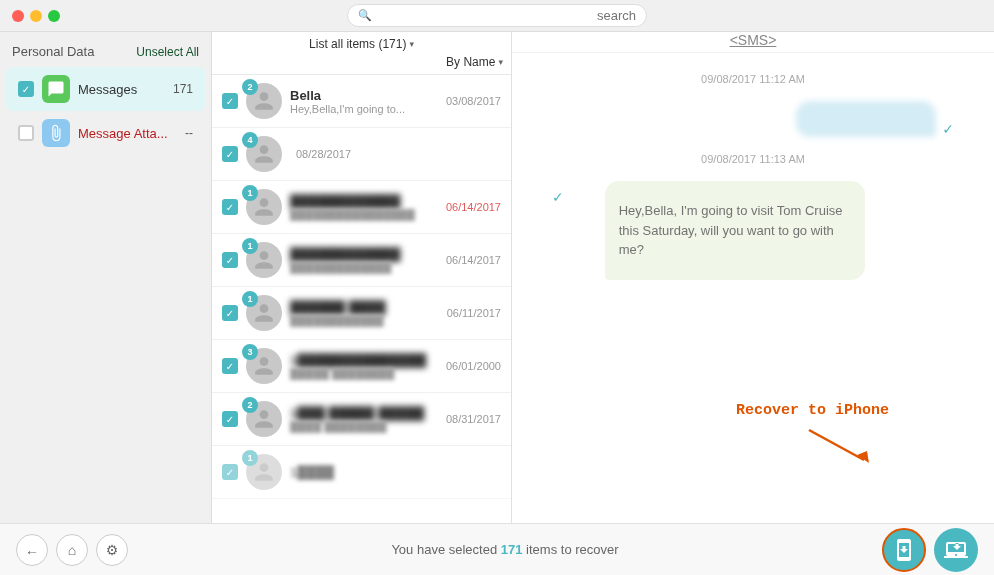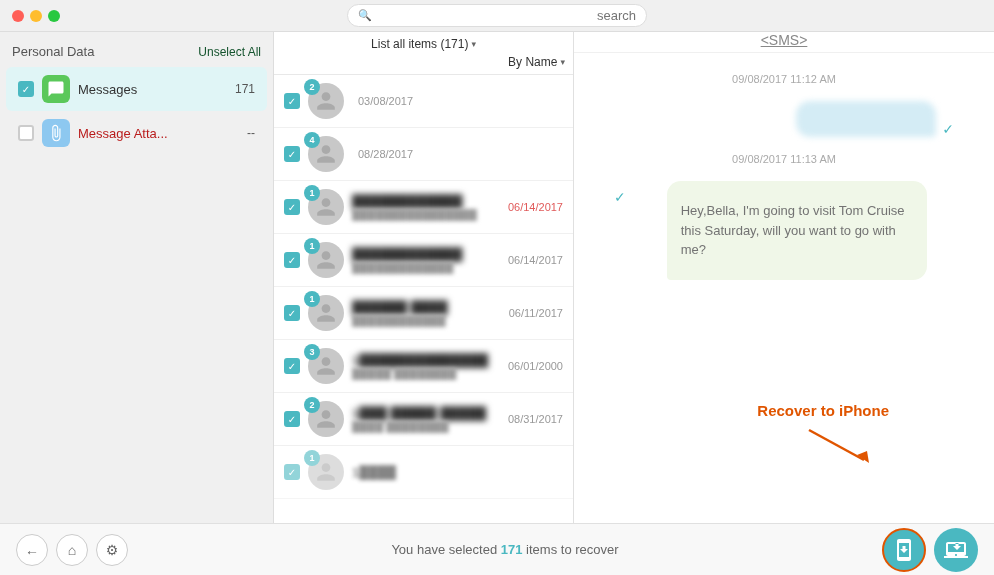--- a/index.html
+++ b/index.html
@@ -14,21 +14,21 @@
     }
 
     .app-container {
       display: flex;
       flex: 1;
       overflow: hidden;
     }
 
     
     .sidebar {
-      width: 274px;
+      width: 212px;
       background: #f0f0f0;
       border-right: 1px solid #ddd;
       display: flex;
       flex-direction: column;
       padding-top: 8px;
     }
     .sidebar-header {
       display: flex;
       justify-content: space-between;
       align-items: center;
@@ -473,20 +473,24 @@
       <div class="message-item">
         <div class="item-checkbox">
           <span class="item-checkbox-check">✓</span>
         </div>
         <div class="item-avatar">
           <div class="item-badge">2</div>
           <svg viewBox="0 0 24 24">
             <path d="M12 12c2.7 0 4.8-2.1 4.8-4.8S14.7 2.4 12 2.4 7.2 4.5 7.2 7.2 9.3 12 12 12zm0 2.4c-3.2 0-9.6 1.6-9.6 4.8v2.4h19.2v-2.4c0-3.2-6.4-4.8-9.6-4.8z"></path>
           </svg>
         </div>
+        <div class="item-content">
+          <div class="item-name-bella">Bella</div>
+          <div class="item-preview" style="filter:none;">Hey,Bella,I'm going to...</div>
+        </div>
         <div class="item-date">03/08/2017</div>
       </div>
 
       <div class="message-item">
         <div class="item-checkbox">
           <span class="item-checkbox-check">✓</span>
         </div>
         <div class="item-avatar">
           <div class="item-badge">4</div>
           <svg viewBox="0 0 24 24">
@@ -612,21 +616,21 @@
 
       <div style="display:flex; align-items:flex-start; gap:8px;">
         <span class="chat-bubble-left-checkbox" style="color:#4ab8c1; font-size:14px; margin-top:8px;">✓</span>
         <div class="chat-bubble-left">
           <div class="bubble">Hey,Bella, I'm going to visit Tom Cruise this Saturday, will you want to go with me?</div>
         </div>
       </div>
     </div>
 
     <div style="position:absolute; bottom:58px; right:105px; pointer-events:none;">
-      <div style="font-size:15px; font-weight:bold; color:#e05500; white-space:nowrap; margin-bottom:6px;">
+      <div style="font-size:15px; font-weight:bold; color:#e05500; white-space:nowrap; margin-bottom:6px;font-family:Liberation Mono, monospace;">
         <span>Recover to iPhone</span>
       </div>
       <div style="display:flex; justify-content:flex-end; padding-right:10px;">
 
         <svg width="80" height="40" viewBox="0 0 80 40">
           <line x1="10" y1="5" x2="65" y2="35" stroke="#e05500" stroke-width="2.5"></line>
           <polygon points="70,38 58,30 68,26" fill="#e05500"></polygon>
         </svg>
       </div>
     </div>

